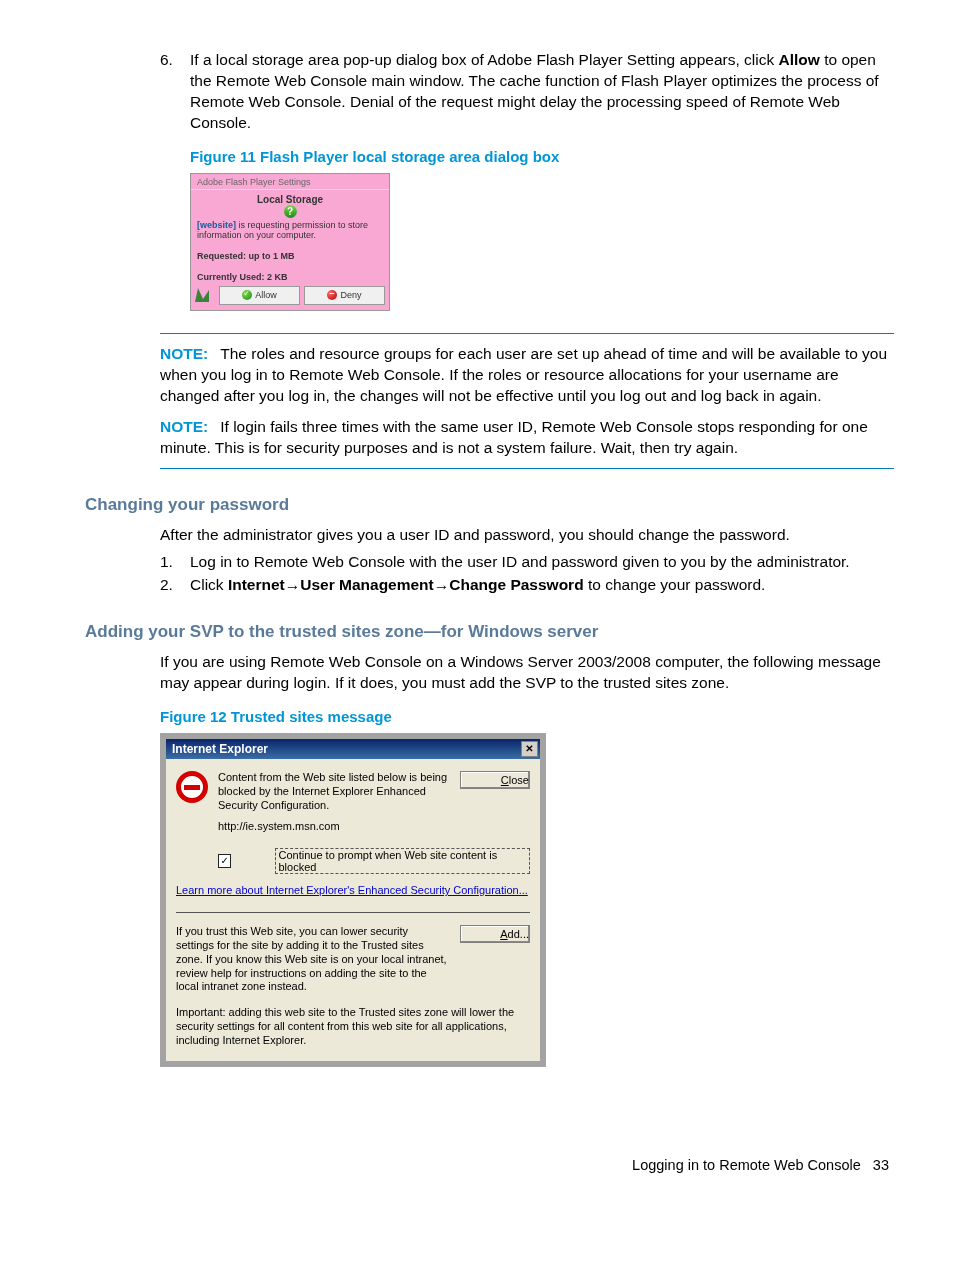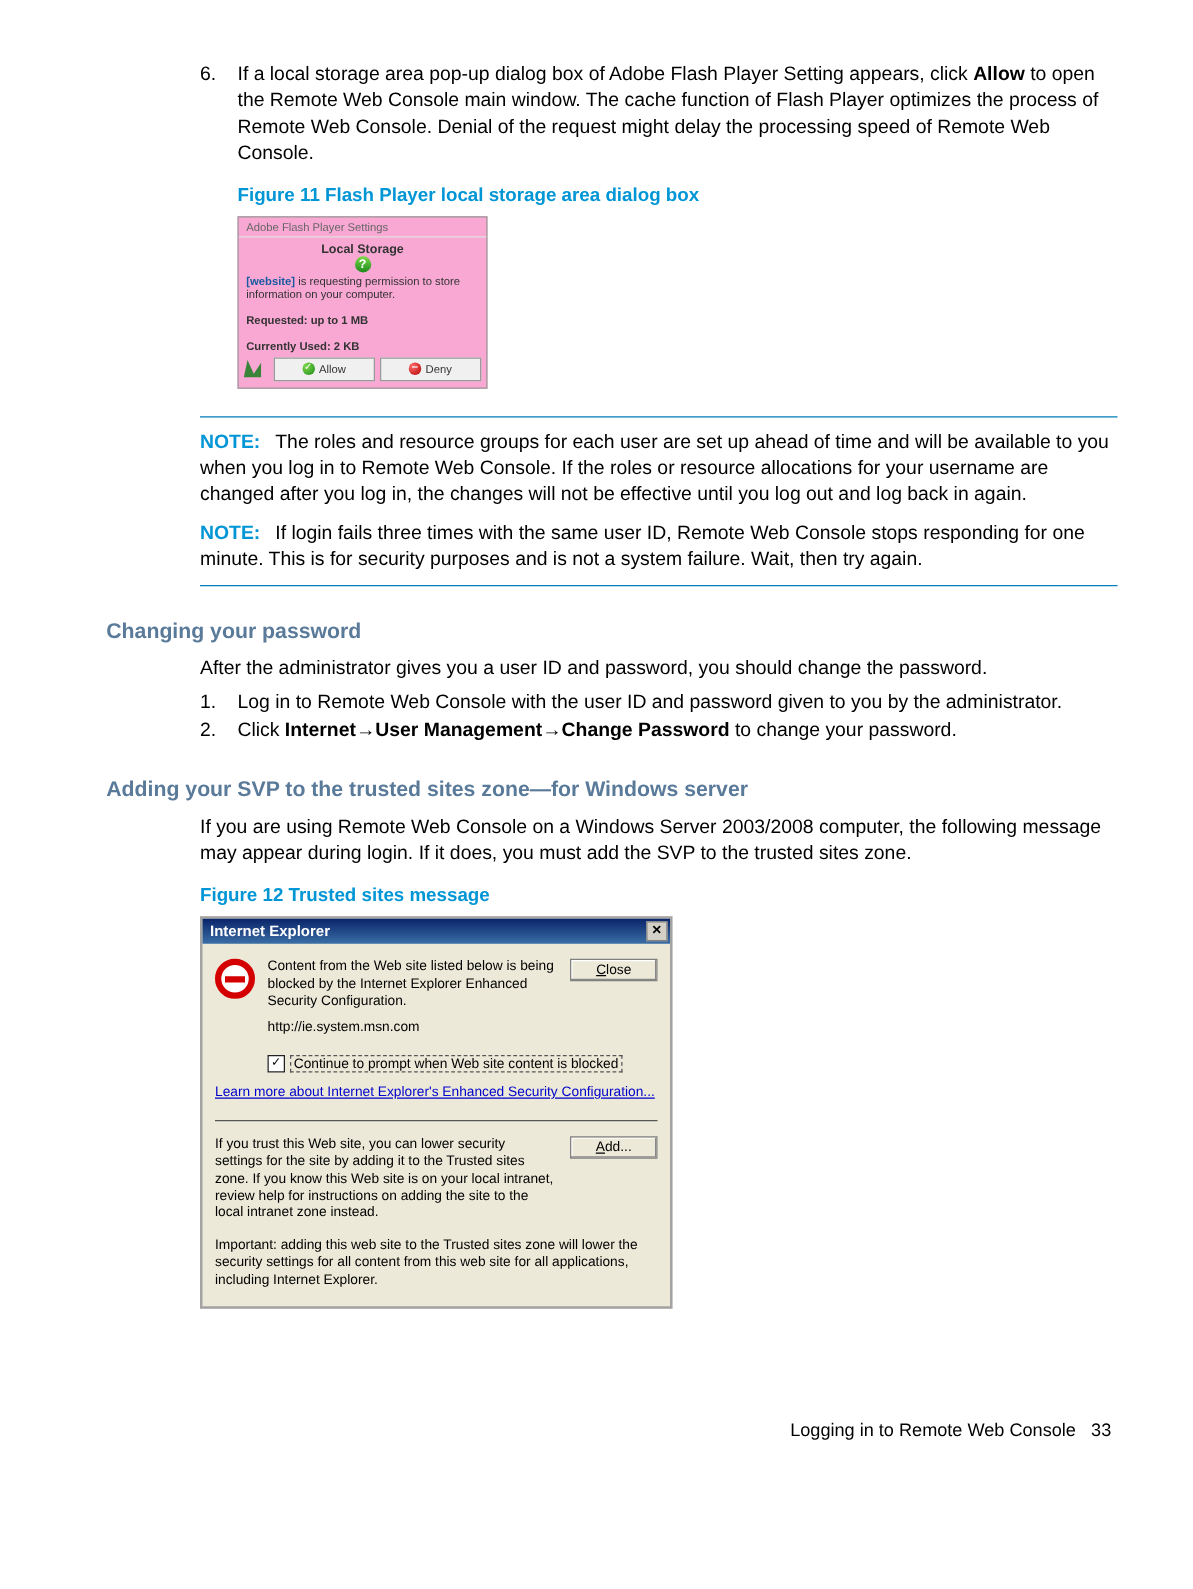--- a/index.html
+++ b/index.html
@@ -139,21 +139,21 @@
   p.body-text {
     font-size: 15.5px;
     line-height: 1.35;
     margin: 0 0 6px 0;
   }
 
   
   .ie-box {
     margin-left: 0;
     width: 374px;
-    border: 2px solid #a3a3a3;
+    border: 6px solid #a3a3a3;
     background: #ece9d8;
     font-family: Tahoma, Arial, sans-serif;
     font-size: 11px;
     color: #000;
   }
   .ie-title {
     background: linear-gradient(#0a246a, #3a6ea5);
     color: #fff;
     font-weight: bold;
     padding: 2px 2px 2px 6px;
@@ -181,21 +181,21 @@
     display:flex; align-items:center; justify-content:center;
     flex-shrink:0;
   }
   .ie-icon .bar { width: 16px; height: 5px; background:#d40000; }
   .ie-msg { flex: 1; line-height: 1.25; }
   .ie-btn {
     width: 68px;
     border: 1px solid #808080;
     background: #ece9d8;
     box-shadow: inset -1px -1px 0 #888, inset 1px 1px 0 #fff;
-    text-align: center;
+    text-align: right;
     font-size: 11px;
     padding: 2px 0;
     flex-shrink: 0;
   }
   .ie-btn u { text-decoration: underline; }
   .ie-url { margin: 8px 0 0 42px; }
   .ie-check-row {
     margin: 16px 0 0 42px;
     display: flex;
     align-items: center;
@@ -205,20 +205,21 @@
     width: 12px; height: 12px;
     border: 1px solid #222;
     background: #fff;
     display:flex; align-items:center; justify-content:center;
     font-size: 10px; line-height:1;
   }
   .ie-check-label {
     border: 1px dashed #555;
     padding: 0 2px;
     color: #000;
+    margin-left: 40px;
   }
   .ie-link {
     color: #0000cc;
     text-decoration: underline;
     display: block;
     margin-top: 10px;
   }
   .ie-hr {
     border: none;
     border-top: 1px inset #aaa;

